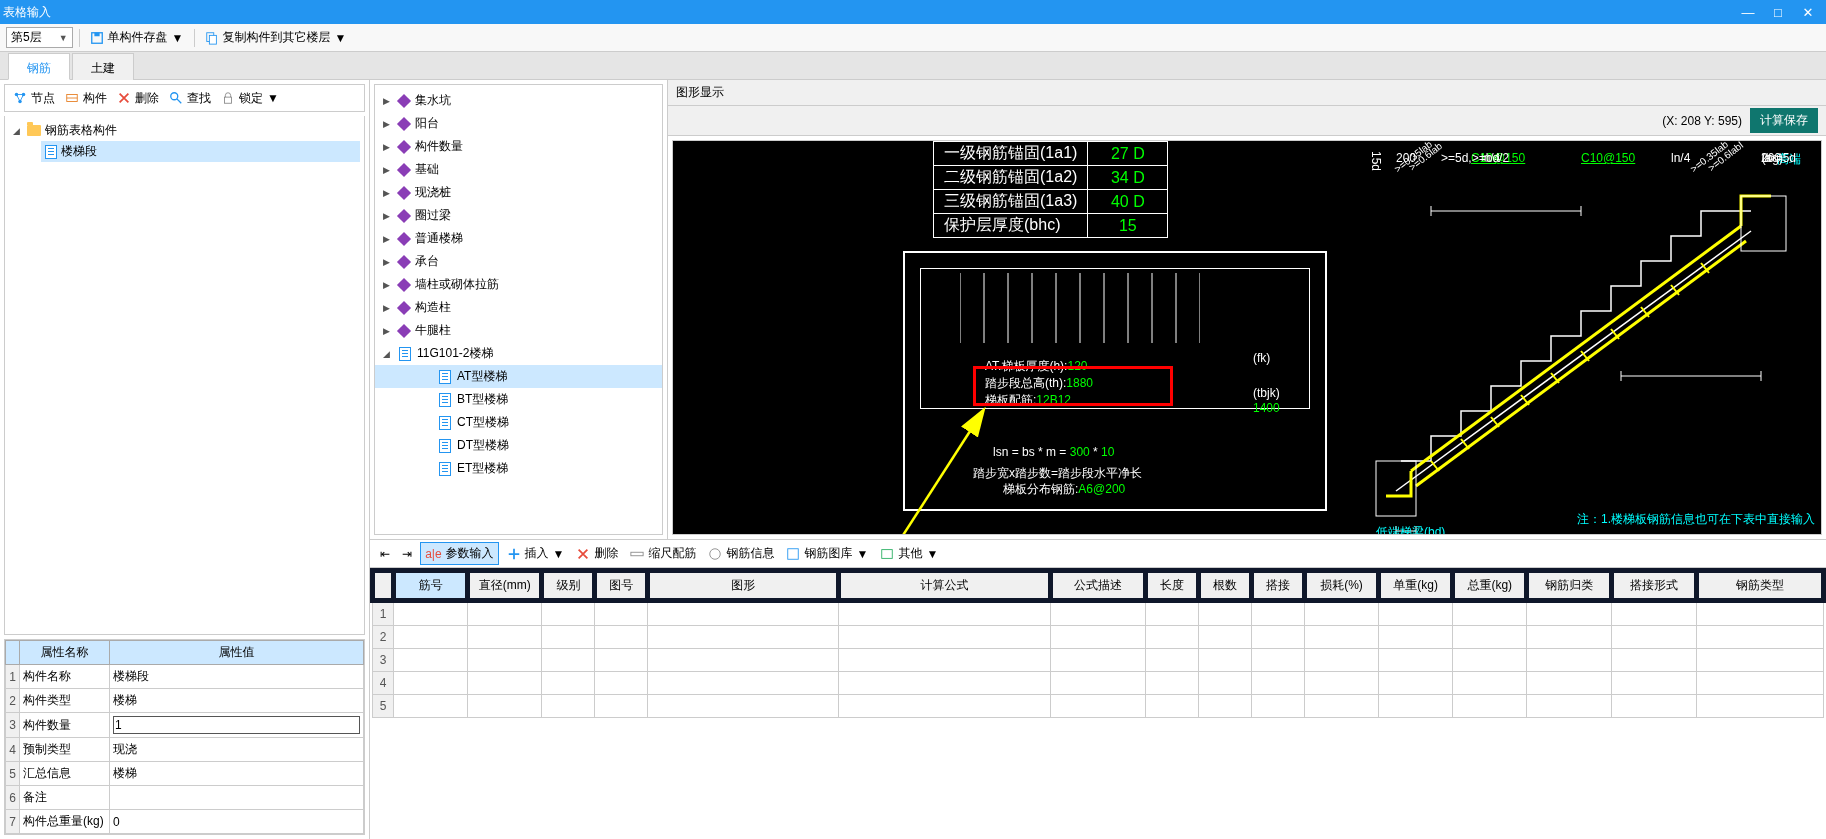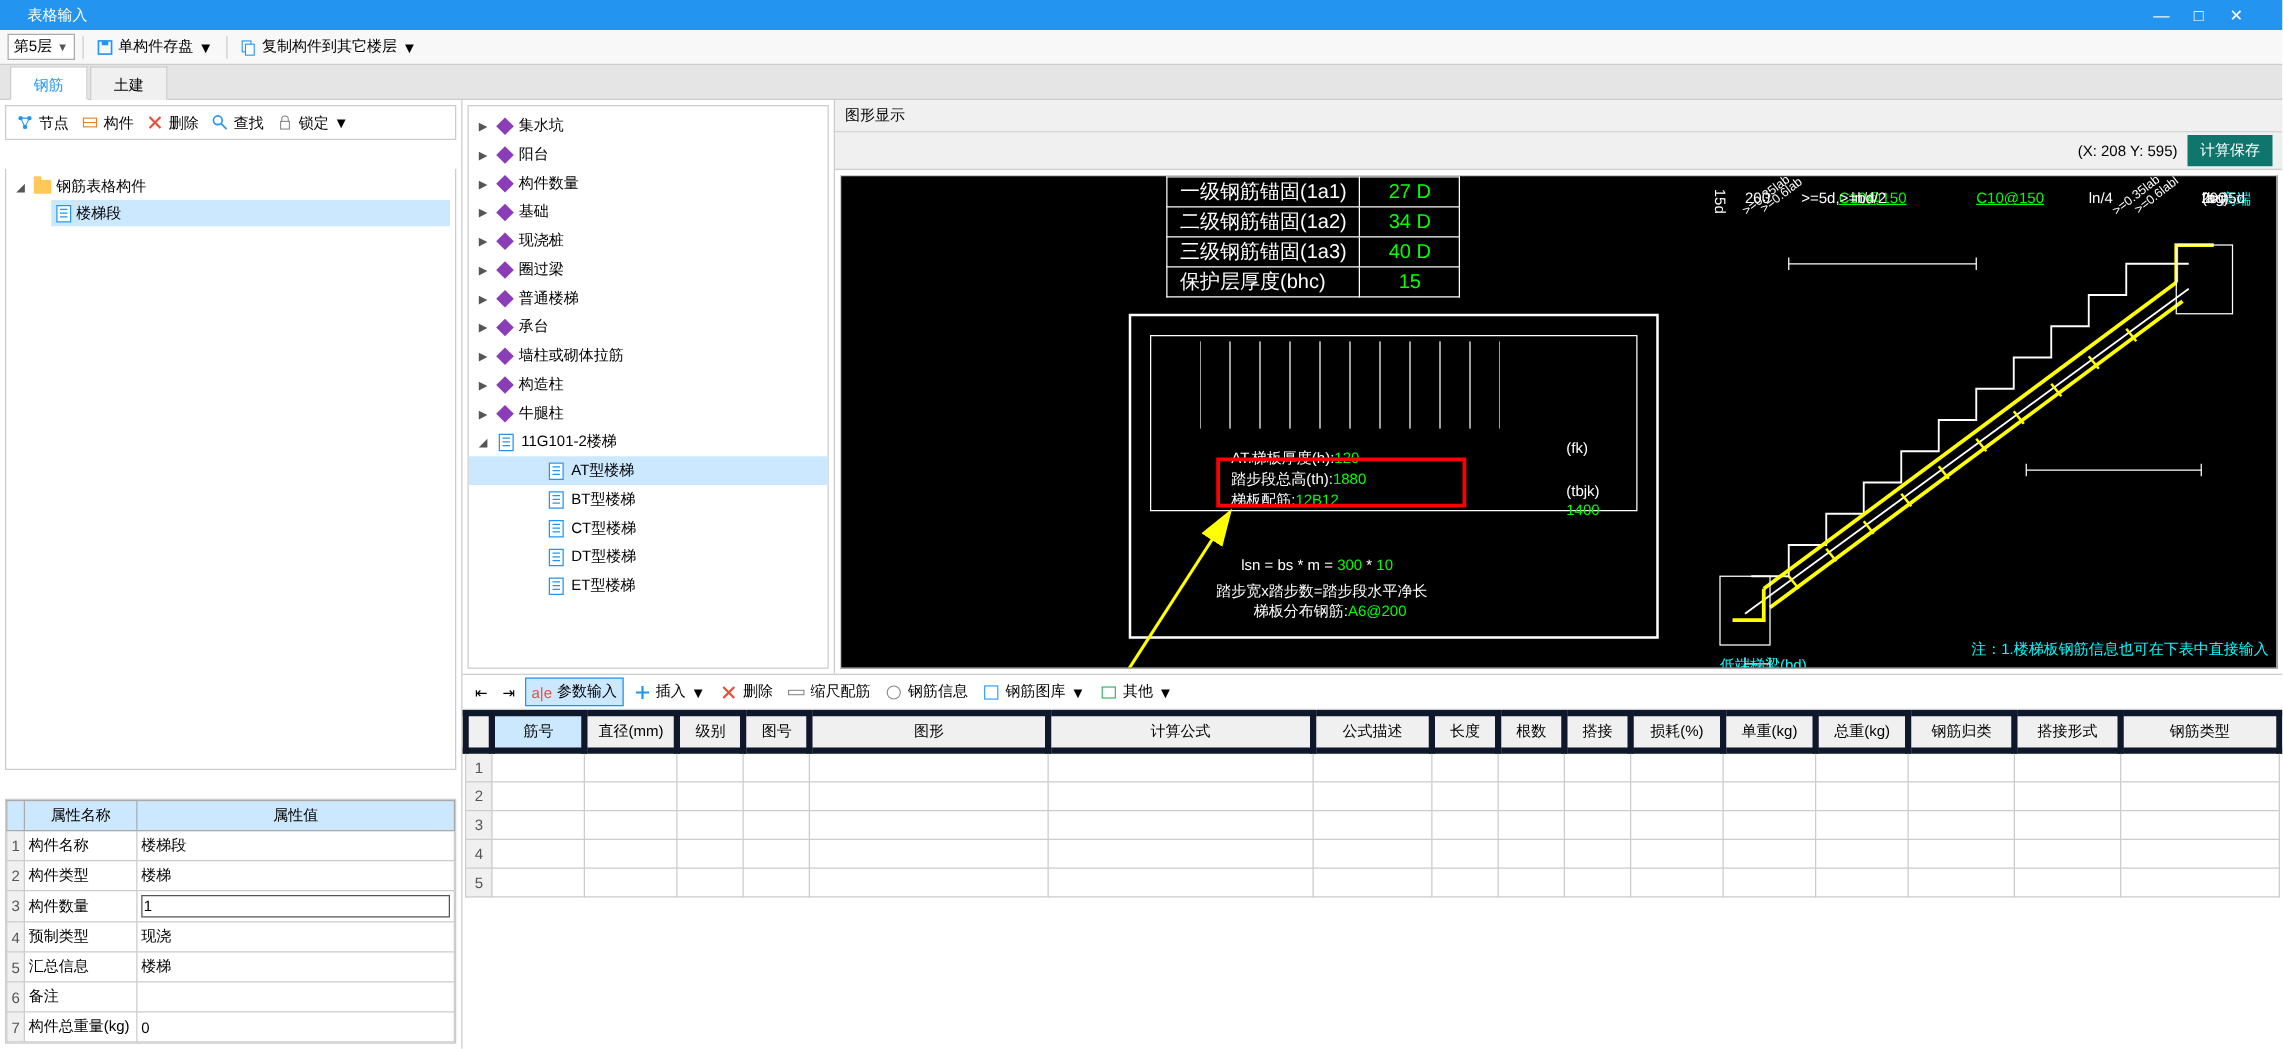--- a/index.html
+++ b/index.html
@@ -1,35 +1,35 @@
 <!DOCTYPE html>
 <html><head>
 <meta charset="utf-8">
 <style>
 * { box-sizing: border-box; margin: 0; padding: 0; font-family: "Microsoft YaHei", Arial, sans-serif; font-size: 12px; }
 body { background: #fff; width: 1826px; height: 839px; overflow: hidden; }
 
-.titlebar { height: 24px; background: #2395f1; color: #fff; display: flex; align-items: center; padding: 0 22px; }
+.titlebar { height: 24px; background: #2395f1; color: #fff; display: flex; align-items: center; padding: 0 3px; }
 .titlebar .title { flex: 1; }
 .titlebar .win-btn { width: 30px; text-align: center; cursor: pointer; font-size: 13px; }
 
 .toolbar-main { height: 28px; background: #f8f8f8; border-bottom: 1px solid #ccc; display: flex; align-items: center; padding: 0 6px; gap: 6px; }
 .toolbar-main .sep { width: 1px; height: 18px; background: #ccc; }
-.combo { border: 1px solid #aaa; padding: 1px 4px; background: #fff; display: inline-flex; align-items: center; gap: 4px; }
+.combo { border: 1px solid #aaa; padding: 1px 4px; background: #fff; display: inline-flex; align-items: center; gap: 17px; }
 .combo .arrow { font-size: 9px; color: #555; }
 .btn-flat { padding: 2px 4px; display: inline-flex; align-items: center; gap: 4px; cursor: pointer; }
 .icon { width: 14px; height: 14px; display: inline-block; }
 
 .tabs-main { height: 28px; background: #e5e5e5; border-bottom: 1px solid #ccc; display: flex; padding-left: 8px; }
 .tab { padding: 6px 18px; border: 1px solid #ccc; border-bottom: none; margin-right: 2px; background: #f0f0f0; cursor: pointer; position: relative; top: 1px; }
 .tab.active { background: #fff; color: #2395f1; border-bottom: 1px solid #fff; }
 
 .workarea { display: flex; height: calc(100% - 80px); }
 
-.left-pane { width: 370px; display: flex; flex-direction: column; border-right: 1px solid #ccc; gap: 19px; }
+.left-pane { width: 370px; display: flex; flex-direction: column; border-right: 1px solid #ccc; }
 .left-toolbar { height: 28px; border: 1px solid #ccc; margin: 4px; display: flex; align-items: center; padding: 0 4px; gap: 2px; }
 .tree-area { flex: 1; margin: 0 4px; border: 1px solid #ccc; border-top: none; overflow: auto; padding: 4px; }
 .tree-node { display: flex; align-items: center; gap: 4px; padding: 2px 4px; cursor: pointer; }
 .tree-node.child { margin-left: 32px; }
 .tree-node.selected { background: #cce8ff; }
 .expander { width: 10px; font-size: 9px; color: #555; }
 
 .prop-grid { margin: 4px; border: 1px solid #ccc; }
 .prop-grid table { width: 100%; border-collapse: collapse; }
 .prop-grid th { background: #cce8ff; padding: 3px; border: 1px solid #aaa; font-weight: normal; }

